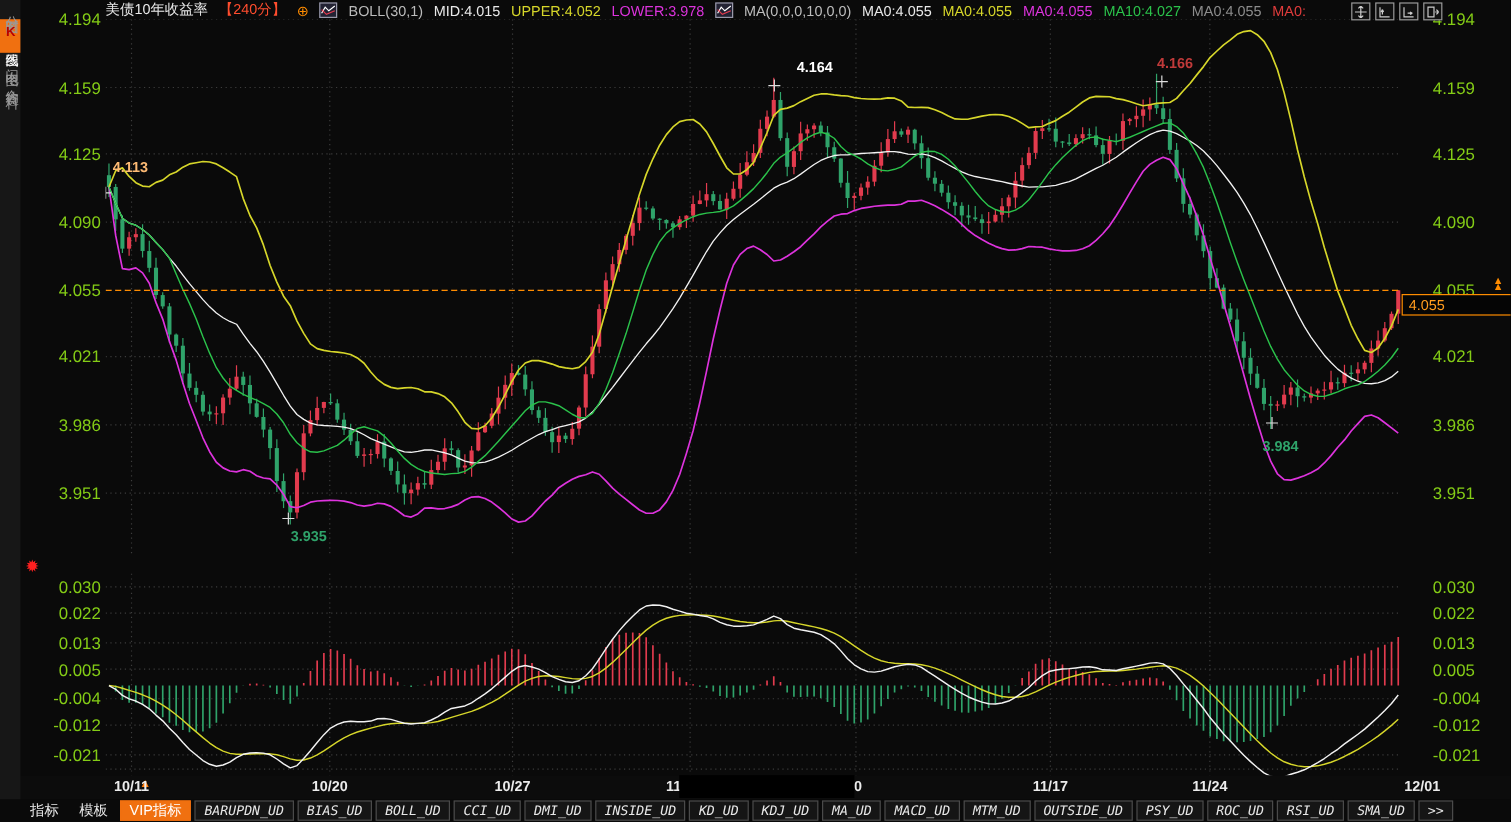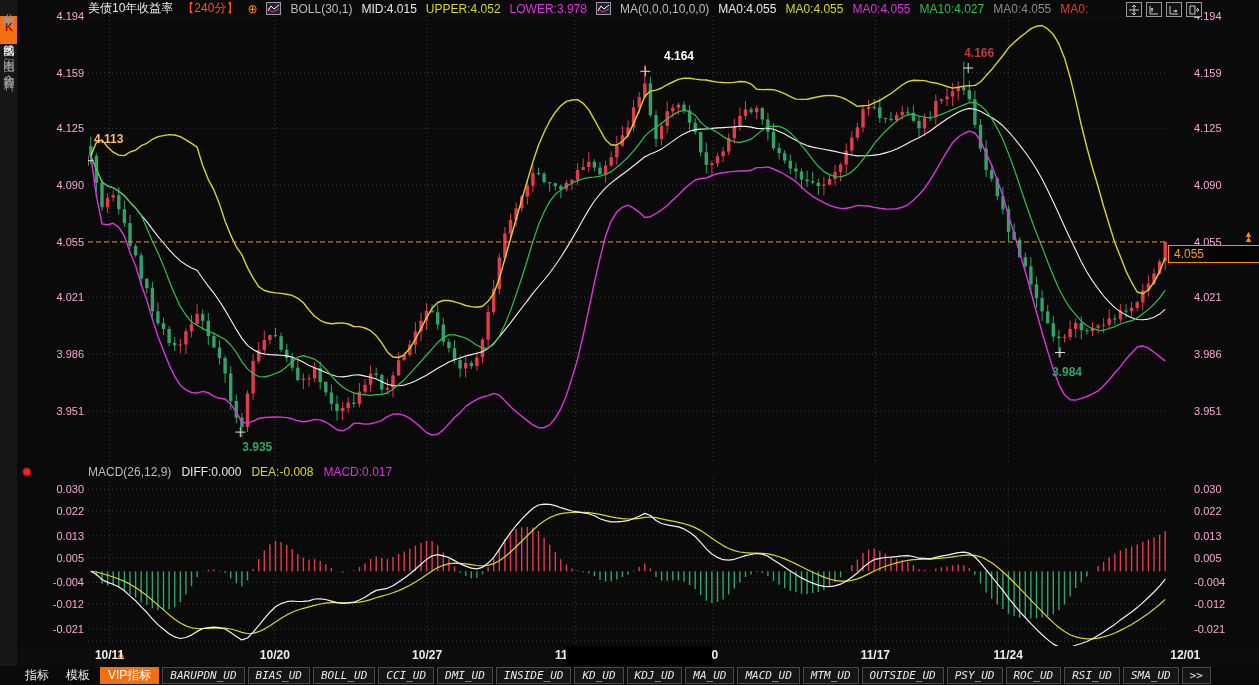--- a/index.html
+++ b/index.html
@@ -18,21 +18,21 @@
   .t-period{color:#ff4d2e;}
   .t-plus{color:#ff8c00;font-size:12px;}
   .c-wh{color:#e8e8e8;} .c-gy{color:#bdbdbd;} .c-ye{color:#d6d62a;} .c-mg{color:#dd33dd;}
   .mini-ic{display:inline-block;width:13px;height:11px;background:#223;border:1px solid #99a;position:relative;}
   .mini-ic svg{position:absolute;left:0;top:0;}
   
   .tools{position:absolute;left:1126px;top:2px;display:flex;gap:4px;z-index:4;}
   .tool-btn{width:14px;height:13px;border:1px solid #999;background:#111;display:flex;
             align-items:center;justify-content:center;cursor:pointer;}
   
-  .ax{position:absolute;font-size:11px;color:#f9a8d4;line-height:16px;z-index:3;}
+  .ax{position:absolute;font-size:14px;color:#84cc16;line-height:16px;z-index:3;}
   .ax span{position:absolute;display:block;}
   .ax-lp{left:38px;top:0;width:46px;height:685px;} .ax-lp span{width:46px;text-align:right;}
   .ax-rp{left:1194px;top:0;width:62px;height:685px;} .ax-rp span{width:62px;text-align:left;}
   
   #main-chart{position:absolute;left:88px;top:16px;width:1080px;height:446px;z-index:1;}
   #macd-chart{position:absolute;left:88px;top:478px;width:1080px;height:170px;z-index:1;}
   svg{display:block;}
   .grid{stroke:#3c3c3c;stroke-width:1;stroke-dasharray:1 3;}
   .ln{fill:none;stroke-linejoin:round;}
   .annot{position:absolute;font-size:12px;font-weight:bold;z-index:2;white-space:nowrap;}
@@ -573,26 +573,20 @@
     <div id="annot-layer" style="position:absolute;left:0;top:0;width:1080px;height:446px;pointer-events:none;">
         <span class="annot" style="left: 6px; top: 115.665px; color: #fdba74;">4.113</span>
         <span class="annot" style="left: 576px; top: 32.765px; color: #ffffff;">4.164</span>
         <span class="annot" style="left: 876.2px; top: 29.514px; color: rgb(192, 58, 58);">4.166</span>
         <span class="annot" style="left: 154.28px; top: 424.004px; color: rgb(47, 163, 106);">3.935</span>
         <span class="annot" style="left: 964px; top: 349.355px; color: rgb(47, 163, 106);">3.984</span>
       </div>
   </div>
 
   <span class="live">✹</span>
-  <div class="macd-head">
-    <span class="c-gy">MACD(26,12,9)</span>
-    <span class="c-wh">DIFF:0.000</span>
-    <span class="c-ye">DEA:-0.008</span>
-    <span class="c-mg">MACD:0.017</span>
-  </div>
 
   <div id="macd-chart">
     <svg id="macd-svg" width="1080" height="170">
         <line x1="0" y1="11.0" x2="1080" y2="11.0" class="grid"></line>
         <line x1="0" y1="33.0" x2="1080" y2="33.0" class="grid"></line>
         <line x1="0" y1="57.7" x2="1080" y2="57.7" class="grid"></line>
         <line x1="0" y1="79.6" x2="1080" y2="79.6" class="grid"></line>
         <line x1="0" y1="104.3" x2="1080" y2="104.3" class="grid"></line>
         <line x1="0" y1="126.3" x2="1080" y2="126.3" class="grid"></line>
         <line x1="0" y1="151.0" x2="1080" y2="151.0" class="grid"></line>

